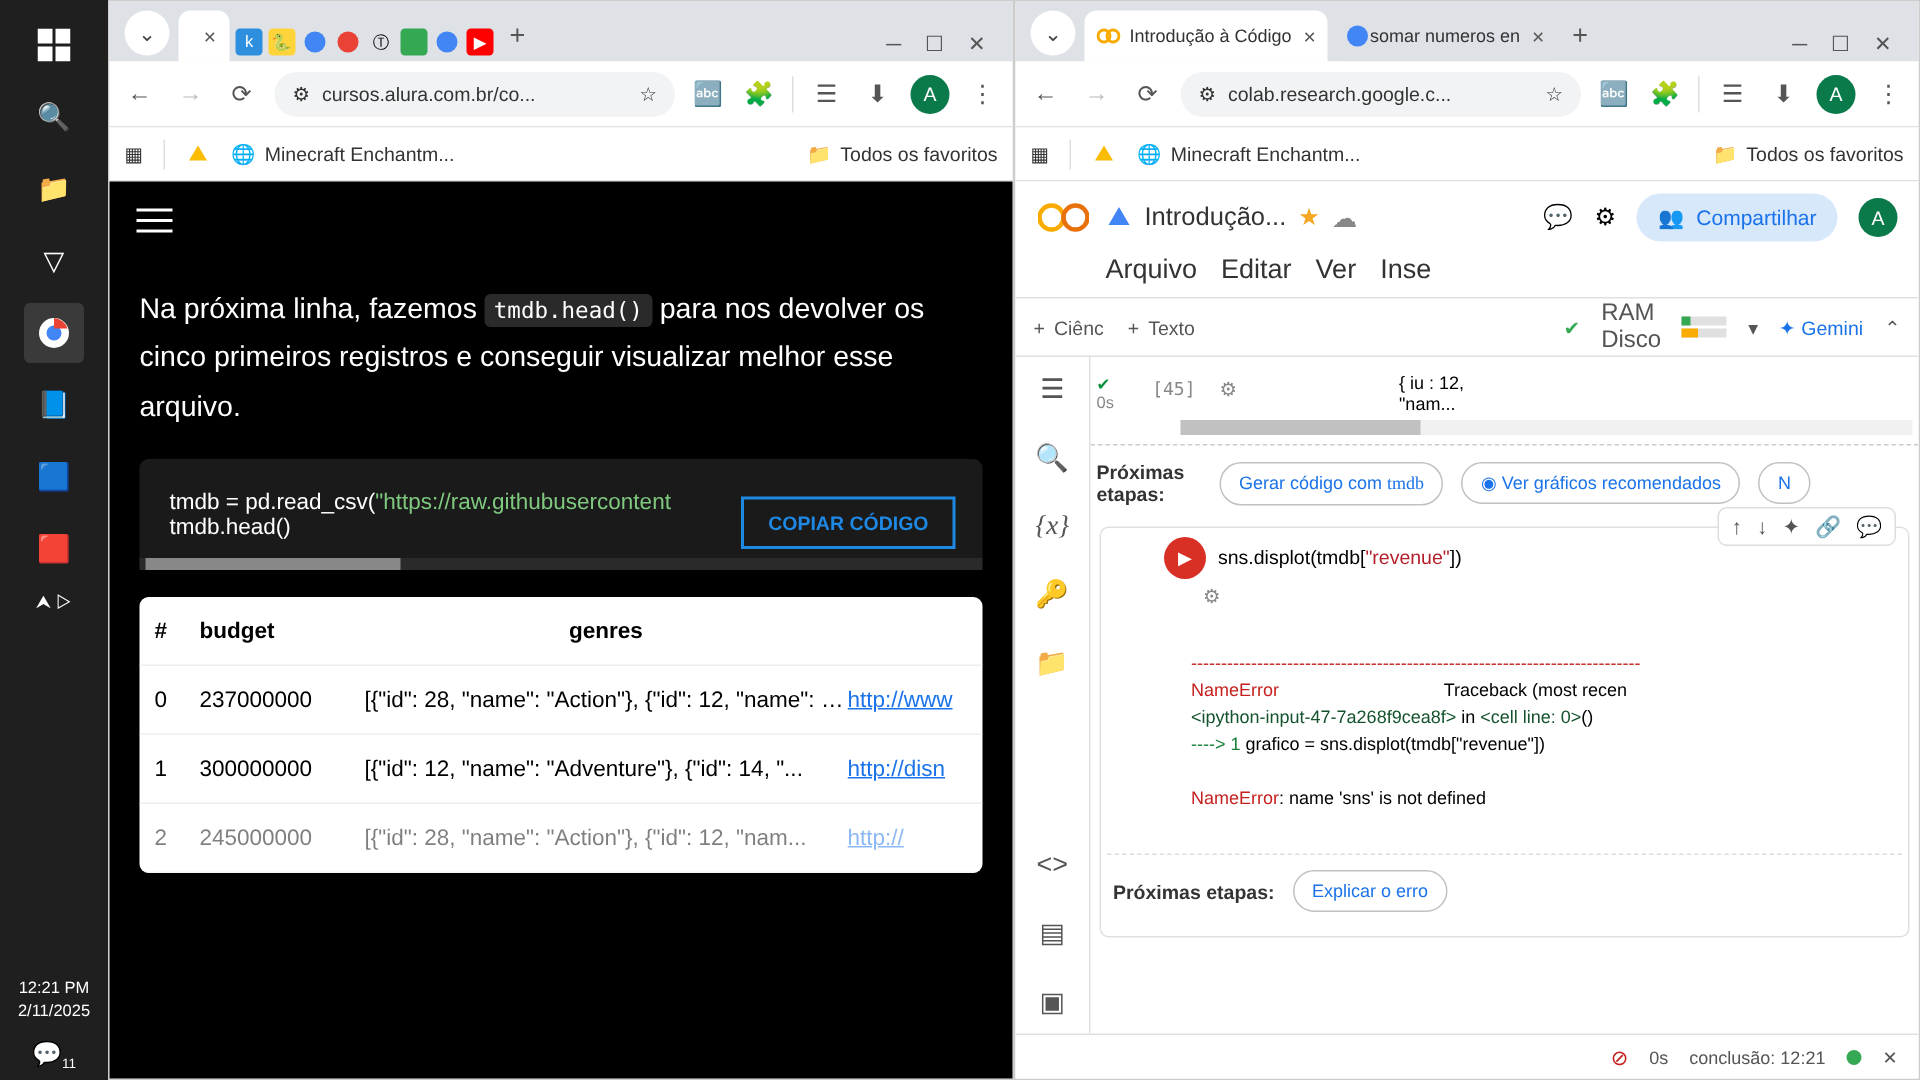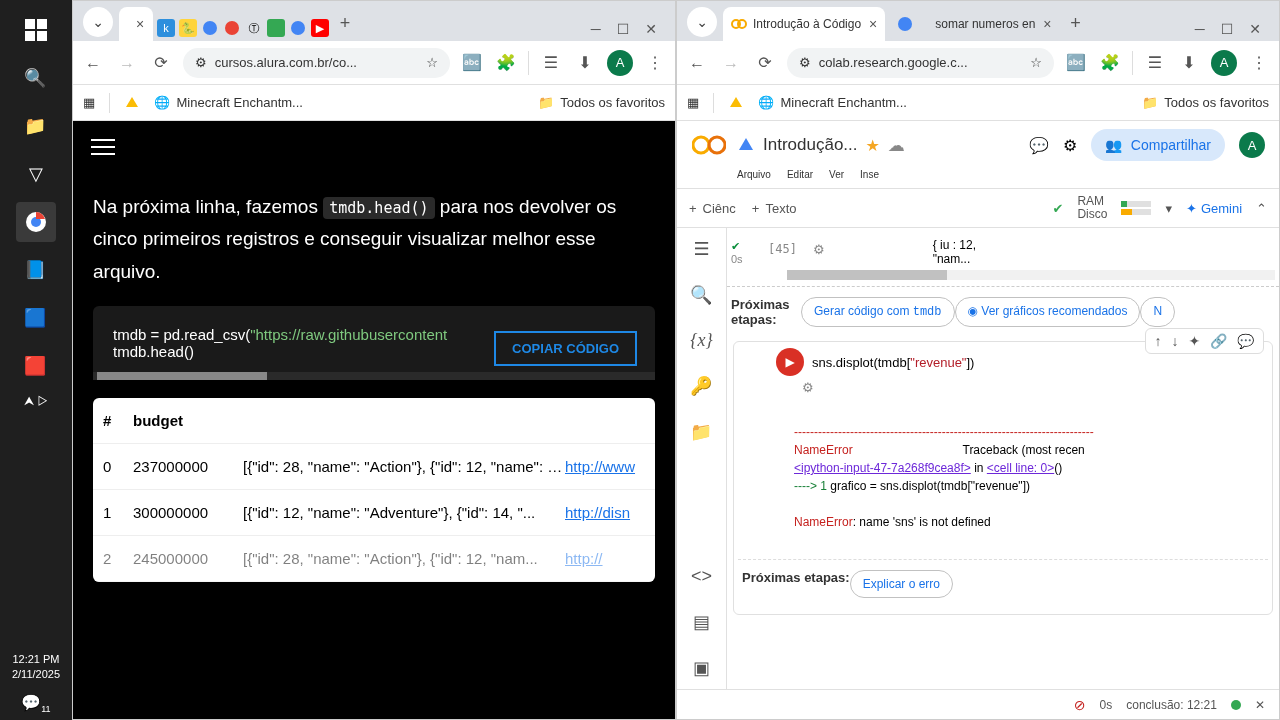--- a/index.html
+++ b/index.html
@@ -48,46 +48,46 @@
 .dtable .c1{width:110px}
 .dtable .c2{flex:1;white-space:nowrap;overflow:hidden;text-overflow:ellipsis}
 .dtable .c3{width:80px;color:#1a73e8;text-decoration:underline;white-space:nowrap;overflow:hidden}
 .content2{flex:1;background:#fff;display:flex;flex-direction:column;overflow:hidden}
 .colab-header{display:flex;align-items:center;padding:6px 14px;gap:10px}
 .colab-logo{width:36px;height:36px;display:flex;align-items:center;justify-content:center}
 .docname{display:flex;align-items:center;gap:8px;font-size:17px;color:#333}
 .star{color:#f5a623;font-size:16px}
 .colab-actions{margin-left:auto;display:flex;align-items:center;gap:14px}
 .sharebtn{background:#d8e8fb;border-radius:20px;padding:8px 14px;display:flex;align-items:center;gap:8px;color:#1a73e8;font-size:14px}
-.menubar{display:flex;gap:16px;padding:0 60px 8px 60px;font-size:10px;color:#333}
+.menubar{display:flex;gap:16px;padding:0 60px 8px 60px;font-size:18px;color:#333}
 .insertbar{height:40px;border-top:1px solid #e0e0e0;border-bottom:1px solid #e0e0e0;display:flex;align-items:center;padding:0 12px;gap:16px;font-size:13px;color:#555}
 .insertbar .pill{display:flex;align-items:center;gap:6px}
 .insertbar .right{margin-left:auto;display:flex;align-items:center;gap:14px}
 .gemini{color:#1a73e8;display:flex;align-items:center;gap:4px}
 .notebook{flex:1;display:flex;overflow:hidden}
 .leftrail{width:50px;border-right:1px solid #e0e0e0;display:flex;flex-direction:column;align-items:center;padding-top:10px;gap:24px;color:#555;font-size:18px}
 .nbmain{flex:1;overflow:hidden;padding:4px 0;position:relative;font-size:13px}
 .cell{border-bottom:1px dashed #ccc;padding:6px 4px;position:relative}
 .cell-top{display:flex;align-items:flex-start;gap:8px}
 .execnum{width:44px;text-align:right;color:#888;font-family:monospace;font-size:12px;padding-top:4px}
 .execstat{width:14px;color:#0a8f3c;font-size:11px;padding-top:2px}
 .slider-icon{color:#888;padding:4px 0 0 8px}
 .hscroll{height:10px;background:#f1f1f1;margin:4px 0 0 56px}
 .hscroll .th{height:100%;width:160px;background:#c1c1c1}
-.nextsteps{display:flex;padding:10px 4px;font-size:13px;color:#333}
+.nextsteps{display:flex;align-items:center;gap:12px;padding:10px 4px;font-size:13px;color:#333}
 .chip{border:1px solid #c1c1c1;border-radius:16px;padding:6px 12px;color:#1a73e8;font-size:12px;white-space:nowrap}
-.chip .mono{font-family:Liberation Mono, monospace}
+.chip .mono{font-family:Liberation Serif, serif}
 .celltools{position:absolute;right:8px;top:-14px;background:#fff;border:1px solid #ddd;border-radius:6px;display:flex;gap:10px;padding:4px 8px;color:#555;font-size:14px}
 .runbtn{width:28px;height:28px;border-radius:50%;background:#d93025;display:flex;align-items:center;justify-content:center;color:#fff;font-size:12px}
 .codeinput{font-family:monospace;font-size:13px;padding:4px 0}
 .codeinput .fn{color:#000}
 .codeinput .s{color:#b31d28}
 .err{font-family:monospace;font-size:12px;padding:10px 0 10px 56px;white-space:pre;color:#000;line-height:1.5}
 .err .red{color:#c5221f}
-.err .link{color:#6d28d9;text-decoration:underline}
+.err .link{color:#14532d;}
 .err .green{color:#188038}
 .statusbar{height:30px;border-top:1px solid #e0e0e0;display:flex;align-items:center;justify-content:flex-end;padding:0 14px;gap:14px;font-size:12px;color:#555}
 .statusbar .errico{color:#c5221f;font-size:14px}
 .statusbar .dot{width:10px;height:10px;border-radius:50%;background:#34a853}
 .resbars{display:flex;flex-direction:column;gap:2px}
 .resbars .bar{width:30px;height:6px;background:#e0e0e0;position:relative}
 .resbars .bar .fill{height:100%;background:#f4b400}
 svg{display:block}
 </style>
 </head>
@@ -200,20 +200,21 @@
         <div class="line">tmdb.head()</div>
         <button class="copybtn">COPIAR CÓDIGO</button>
         <div class="scrollbar-h">
             <div class="thumb"></div>
           </div>
       </div>
       <div class="dtable">
         <div class="row hrow">
           <div class="c0">#</div>
           <div class="c1">budget</div>
+          <div class="c2" style="text-align:center">genres</div>
           <div class="c3"></div>
         </div>
         <div class="row">
           <div class="c0">0</div>
           <div class="c1">237000000</div>
           <div class="c2">[{"id": 28, "name": "Action"}, {"id": 12, "name": "A...</div>
           <div class="c3">http://www</div>
         </div>
         <div class="row">
           <div class="c0">1</div>
@@ -240,21 +241,21 @@
           <circle cx="5" cy="8" r="4" fill="none" stroke="#f9ab00" stroke-width="2"></circle>
           <circle cx="11" cy="8" r="4" fill="none" stroke="#f9ab00" stroke-width="2"></circle>
         </svg>
       <span style="margin-left:6px">Introdução à Código</span>
       <span class="tab-x">×</span>
     </div>
     <div class="tab bg">
       <svg width="16" height="16">
           <circle cx="8" cy="8" r="7" fill="#4285f4"></circle>
         </svg>
-      <span style="margin-left:22px">somar numeros en</span>
+      <span style="margin-left:0">somar numeros en</span>
       <span class="tab-x">×</span>
     </div>
     <div class="newtab">+</div>
     <div class="wincontrols">
       <span>─</span>
       <span>☐</span>
       <span>✕</span>
     </div>
   </div>
   <div class="toolbar">
@@ -317,21 +318,21 @@
       <span>Arquivo</span>
       <span>Editar</span>
       <span>Ver</span>
       <span>Inse</span>
     </div>
     <div class="insertbar">
       <div class="pill">+ <span>Ciênc</span></div>
       <div class="pill">+ <span>Texto</span></div>
       <div class="right">
         <span style="color:#34a853">✔</span>
-        <div style="font-size:12px;line-height:1.1">
+        <div style="font-size:16px;line-height:1.1">
           <div>RAM</div>
           <div>Disco</div>
         </div>
         <div class="resbars">
           <div class="bar">
               <div class="fill" style="width:20%;background:#34a853"></div>
             </div>
           <div class="bar">
               <div class="fill" style="width:35%;background:#f9ab00"></div>
             </div>

